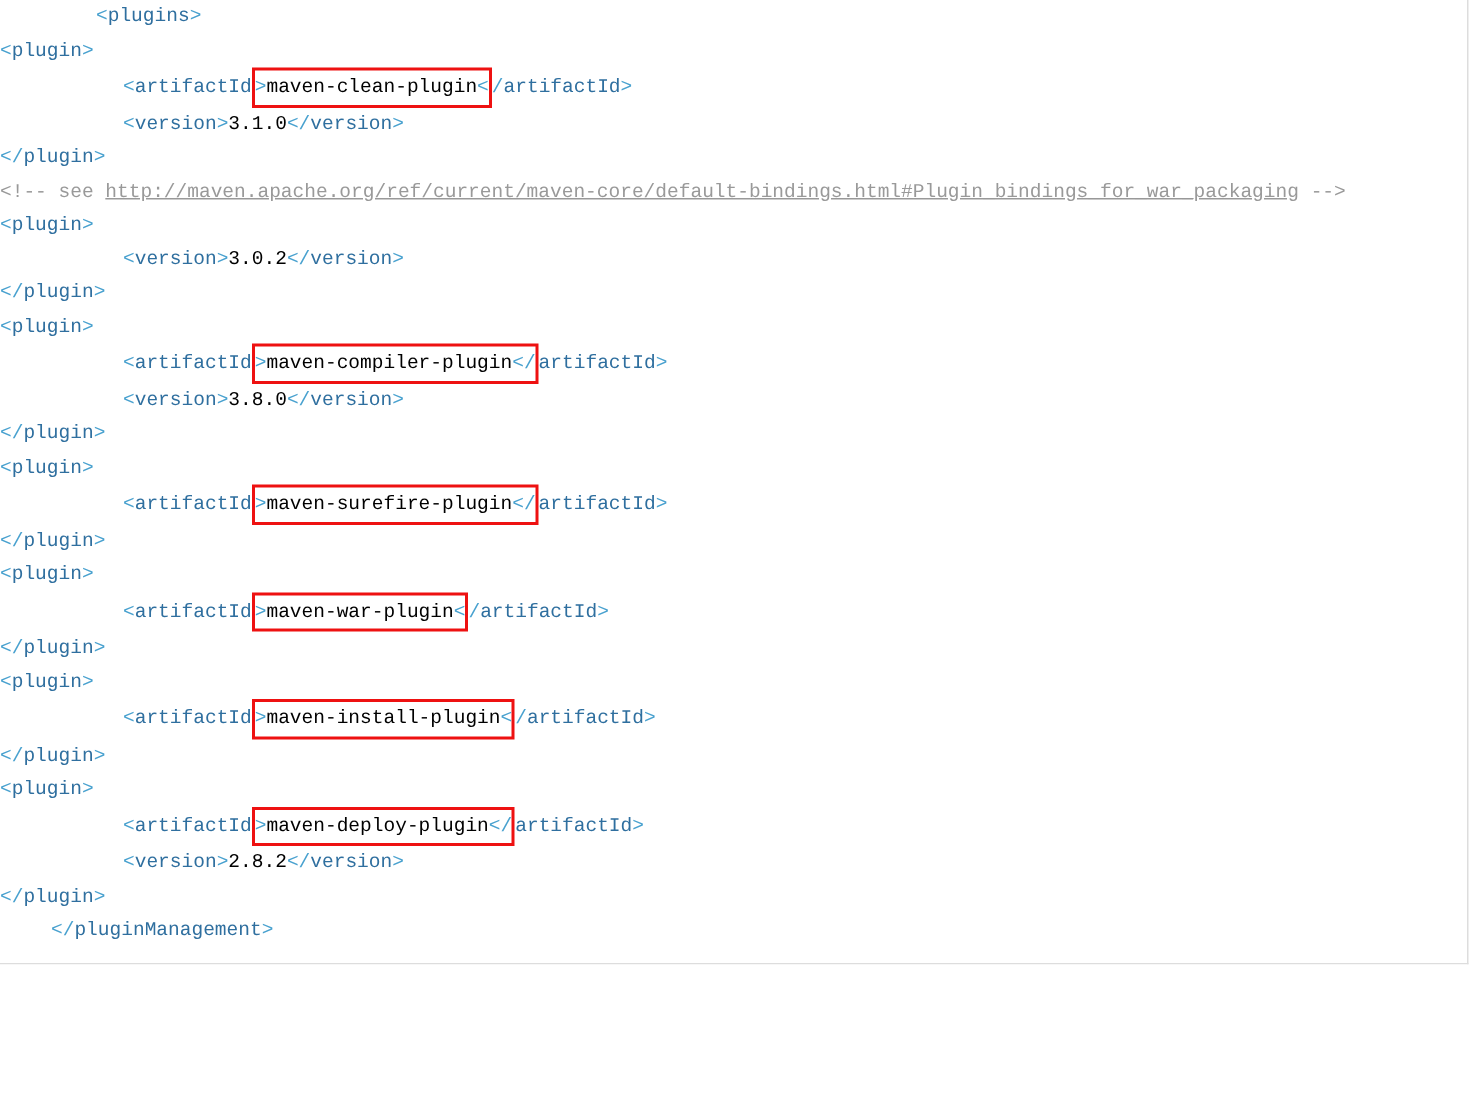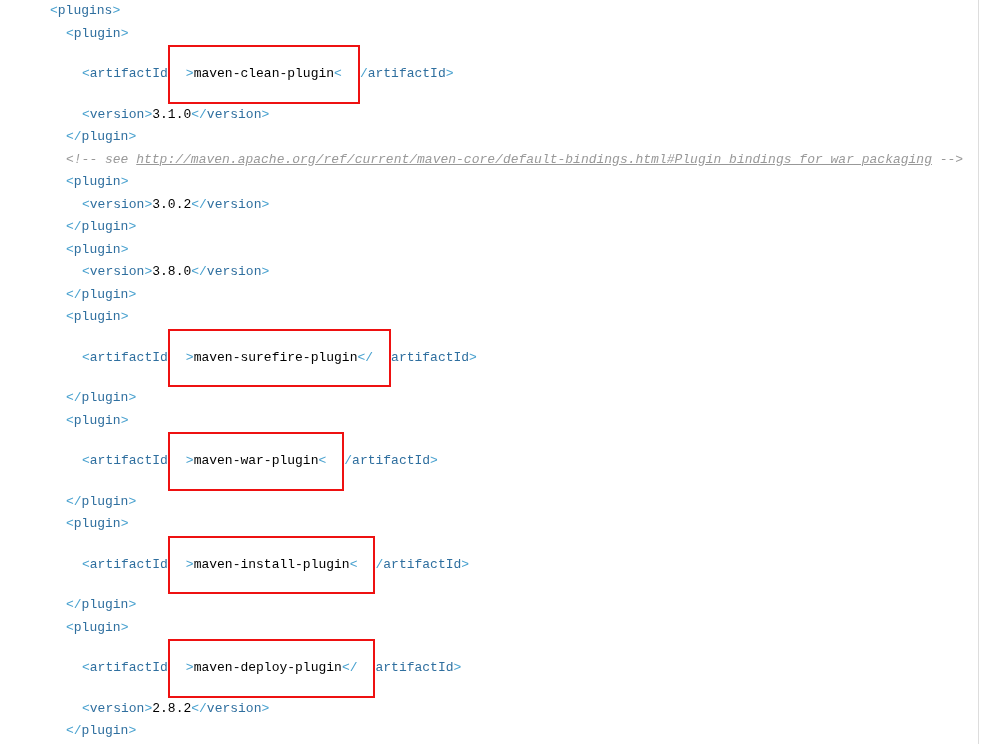--- a/index.html
+++ b/index.html
@@ -17,32 +17,32 @@
     border-left: none;
     padding: 0 0 10px 0;
     width: 978px;
     position: relative;
     overflow: hidden;
   }
   .line { white-space: nowrap; }
   .t { color: #2f6f9f; }   
   .b { color: #48a1cf; }   
   .txt { color: #000; }
-  .c { color: #999; font-style: italic; }
+  .c { color: #999; }
   .c a { color: #999; text-decoration: underline; }
   .box {
     border: 2px solid #e11;
     display: inline-block;
-    padding: 16px;
+    padding: 0;
     margin: 0;
     position: relative;
   }
   .i2 { padding-left: 34px; }
-  .i3 { padding-left: 50px; }
-  .i4 { padding-left: 66px; }
+  .i3 { padding-left: 64px; }
+  .i4 { }
   .i5 { padding-left: 82px; }
 </style>
 </head>
 <body>
 
 <div class="code-block">
 
   <div class="line i3"><span class="b">&lt;</span><span class="t">plugins</span><span class="b">&gt;</span></div>
 
   <div class="line i4"><span class="b">&lt;</span><span class="t">plugin</span><span class="b">&gt;</span></div>
@@ -50,20 +50,21 @@
   <div class="line i5"><span class="b">&lt;</span><span class="t">version</span><span class="b">&gt;</span><span class="txt">3.1.0</span><span class="b">&lt;/</span><span class="t">version</span><span class="b">&gt;</span></div>
   <div class="line i4"><span class="b">&lt;/</span><span class="t">plugin</span><span class="b">&gt;</span></div>
 
   <div class="line i4"><span class="c"><span>&lt;!-- see </span><a>http://maven.apache.org/ref/current/maven-core/default-bindings.html#Plugin_bindings_for_war_packaging</a><span> --&gt;</span></span></div>
 
   <div class="line i4"><span class="b">&lt;</span><span class="t">plugin</span><span class="b">&gt;</span></div>
   <div class="line i5"><span class="b">&lt;</span><span class="t">version</span><span class="b">&gt;</span><span class="txt">3.0.2</span><span class="b">&lt;/</span><span class="t">version</span><span class="b">&gt;</span></div>
   <div class="line i4"><span class="b">&lt;/</span><span class="t">plugin</span><span class="b">&gt;</span></div>
 
   <div class="line i4"><span class="b">&lt;</span><span class="t">plugin</span><span class="b">&gt;</span></div>
+  <div class="line i5"><span class="b">&lt;</span><span class="t">artifactId</span><span class="box"><span class="b">&gt;</span><span class="txt">maven-compiler-plugin</span><span class="b">&lt;/</span></span><span class="t">artifactId</span><span class="b">&gt;</span></div>
   <div class="line i5"><span class="b">&lt;</span><span class="t">version</span><span class="b">&gt;</span><span class="txt">3.8.0</span><span class="b">&lt;/</span><span class="t">version</span><span class="b">&gt;</span></div>
   <div class="line i4"><span class="b">&lt;/</span><span class="t">plugin</span><span class="b">&gt;</span></div>
 
   <div class="line i4"><span class="b">&lt;</span><span class="t">plugin</span><span class="b">&gt;</span></div>
   <div class="line i5"><span class="b">&lt;</span><span class="t">artifactId</span><span class="box"><span class="b">&gt;</span><span class="txt">maven-surefire-plugin</span><span class="b">&lt;/</span></span><span class="t">artifactId</span><span class="b">&gt;</span></div>
   <div class="line i4"><span class="b">&lt;/</span><span class="t">plugin</span><span class="b">&gt;</span></div>
 
   <div class="line i4"><span class="b">&lt;</span><span class="t">plugin</span><span class="b">&gt;</span></div>
   <div class="line i5"><span class="b">&lt;</span><span class="t">artifactId</span><span class="box"><span class="b">&gt;</span><span class="txt">maven-war-plugin</span><span class="b">&lt;</span></span><span class="b">/</span><span class="t">artifactId</span><span class="b">&gt;</span></div>
   <div class="line i4"><span class="b">&lt;/</span><span class="t">plugin</span><span class="b">&gt;</span></div>

